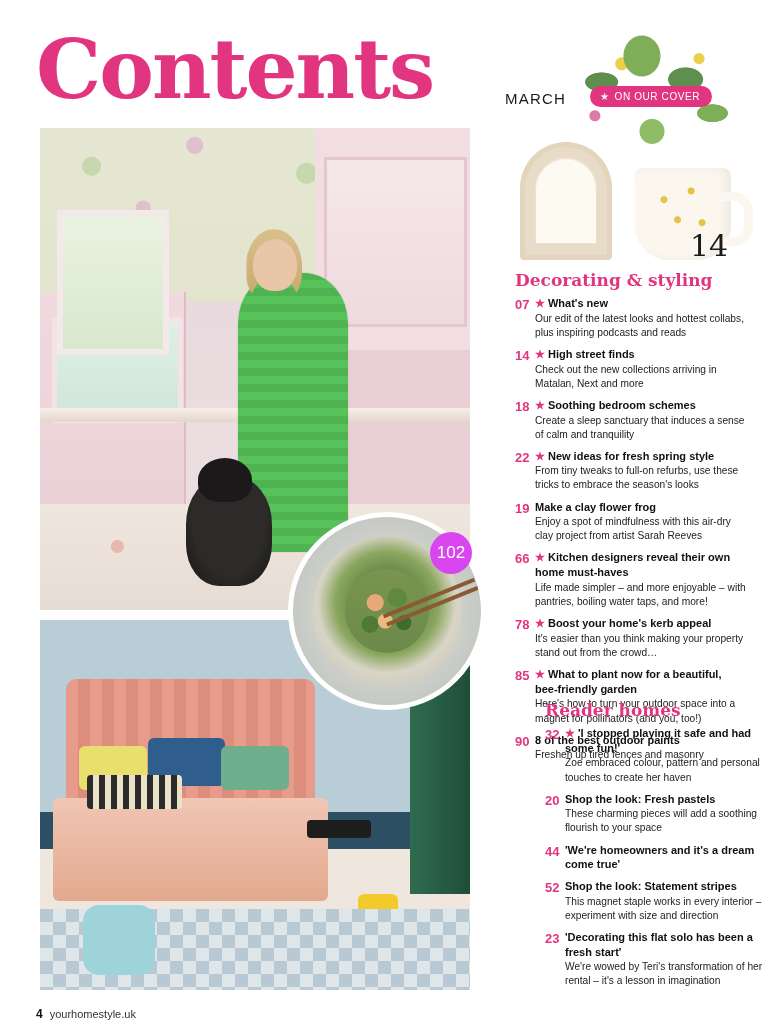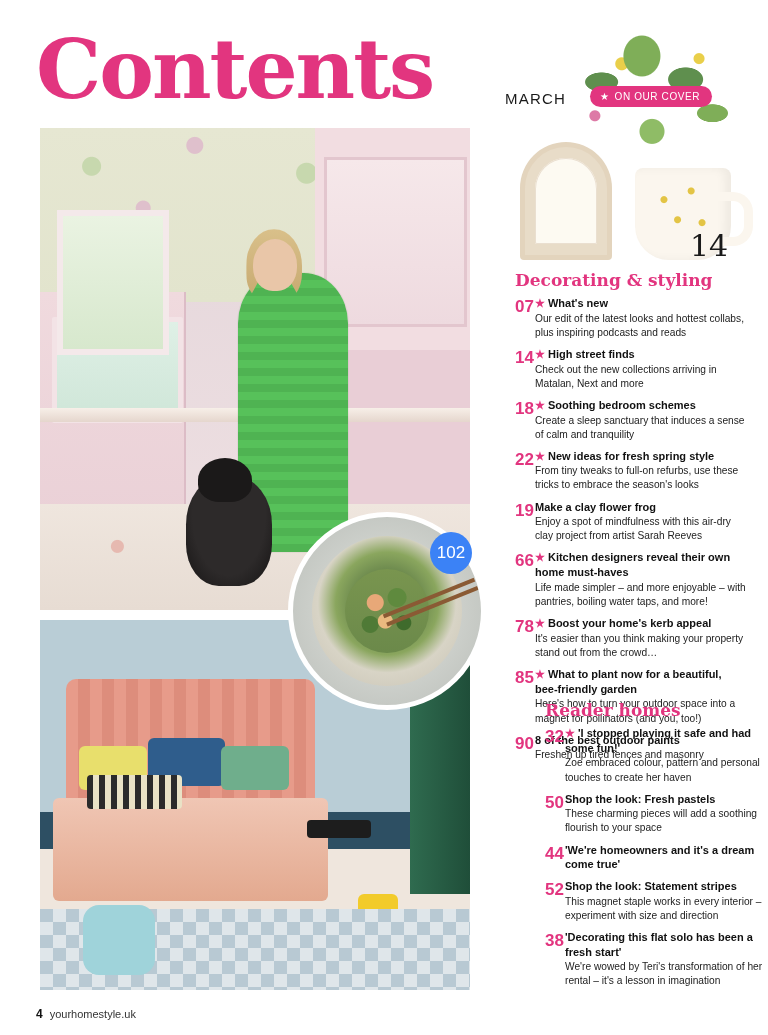--- a/index.html
+++ b/index.html
@@ -185,21 +185,21 @@
   }
   .chopsticks{
     position:absolute;right:2%;top:42%;width:52%;height:4px;background:#8a5a34;transform:rotate(-22deg);
     box-shadow:0 9px 0 #8a5a34;
   }
   .badge-102 {
     position: absolute;
     left: 430px; top: 532px;
     width: 42px; height: 42px;
     border-radius: 50%;
-    background: #3b82f6;
+    background: #d946ef;
     color: #fff;
     font-size: 17px;
     display: flex; align-items: center; justify-content: center;
     font-family: "Liberation Sans", sans-serif;
   }
   .month {
     position: absolute;
     left: 505px; top: 90px;
     font-size: 15px;
     letter-spacing: 1.2px;
@@ -298,21 +298,21 @@
     font-size: 17px;
     margin: 0 0 6px 0;
   }
   .toc { position: absolute; left: 505px; top: 270px; width: 232px; margin-left: 10px; }
   .toc2 { position: absolute; left: 505px; top: 700px; width: 232px; margin-left: 40px; }
 
   .entry { display: flex; margin-bottom: 7px; }
   .pg {
     color: #e2357f;
     font-weight: bold;
-    font-size: 17px;
+    font-size: 13px;
     width: 20px;
     flex: 0 0 20px;
     line-height: 1.35;
   }
   .body { flex: 1; }
   .title {
     font-size: 11px;
     font-weight: bold;
     color: #111;
     line-height: 1.34;
@@ -477,21 +477,21 @@
 
     <div class="entry">
       <div class="pg">32</div>
       <div class="body">
         <div class="title"><span class="s">★</span> <span>'I stopped playing it safe and had some fun!'</span></div>
         <div class="desc">Zoe embraced colour, pattern and personal touches to create her haven</div>
       </div>
     </div>
 
     <div class="entry">
-      <div class="pg">50</div>
+      <div class="pg">20</div>
       <div class="body">
         <div class="title"><span>Shop the look: Fresh pastels</span></div>
         <div class="desc">These charming pieces will add a soothing flourish to your space</div>
       </div>
     </div>
 
     <div class="entry">
       <div class="pg">44</div>
       <div class="body">
         <div class="title"><span>'We're homeowners and it's a dream come true'</span></div>
@@ -500,21 +500,21 @@
 
     <div class="entry">
       <div class="pg">52</div>
       <div class="body">
         <div class="title"><span>Shop the look: Statement stripes</span></div>
         <div class="desc">This magnet staple works in every interior – experiment with size and direction</div>
       </div>
     </div>
 
     <div class="entry">
-      <div class="pg">38</div>
+      <div class="pg">23</div>
       <div class="body">
         <div class="title"><span>'Decorating this flat solo has been a fresh start'</span></div>
         <div class="desc">We're wowed by Teri's transformation of her rental – it's a lesson in imagination</div>
       </div>
     </div>
   </div>
 
   <div class="footer">
     <span class="folio">4</span>
     <span class="pub">yourhomestyle.uk</span>

